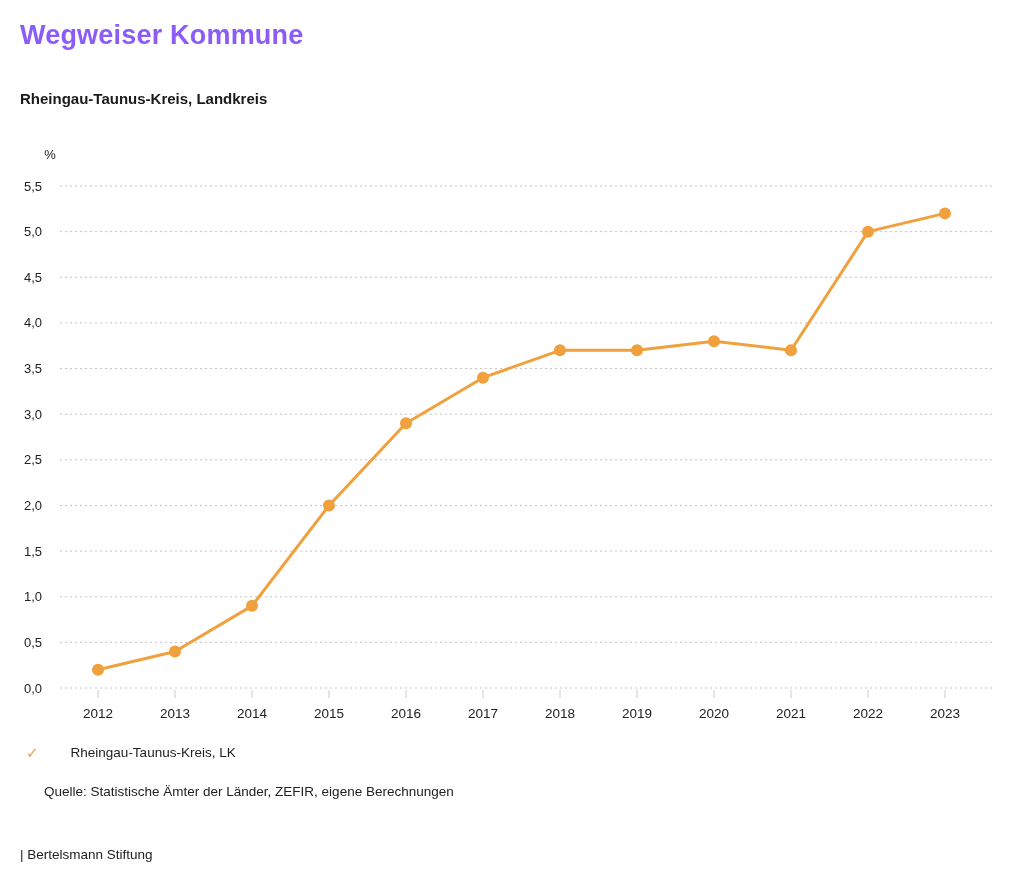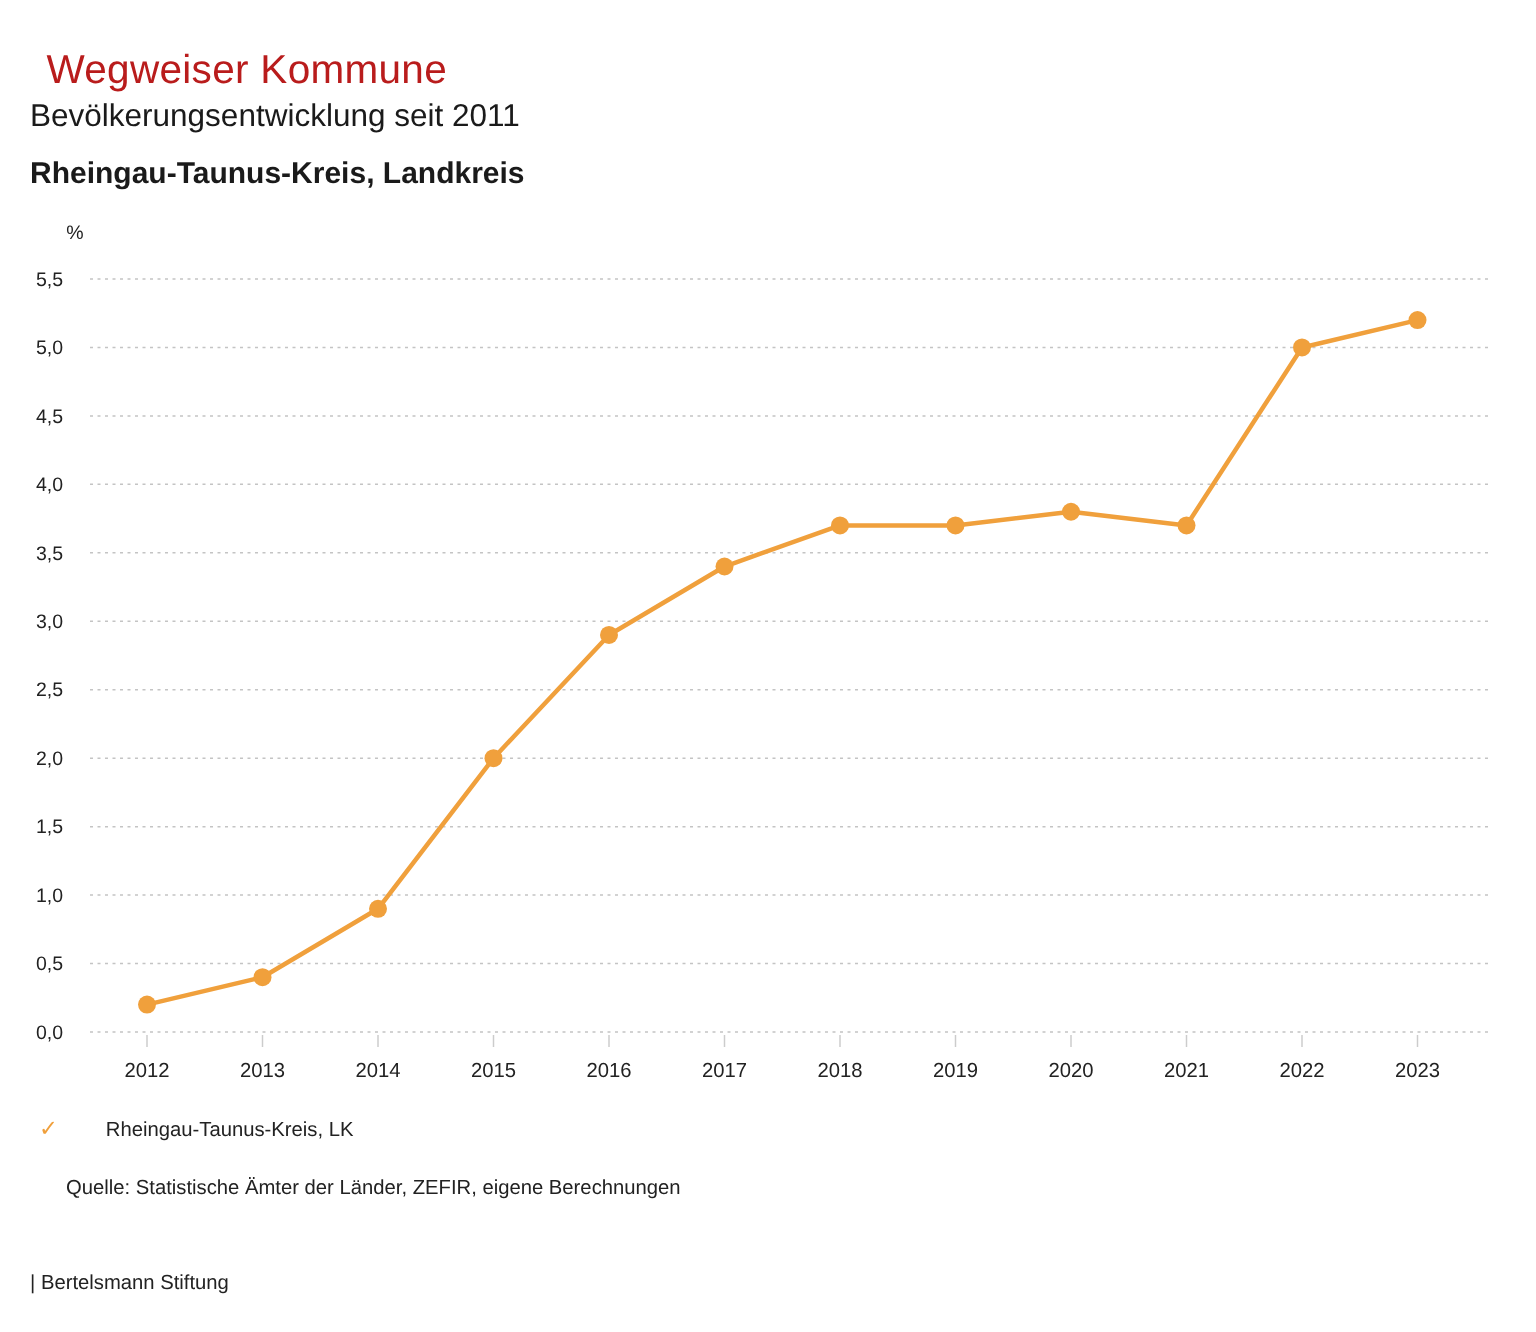--- a/index.html
+++ b/index.html
@@ -12,37 +12,37 @@
   #page {
     position: relative;
     width: 1024px;
     height: 888px;
     background: #ffffff;
     overflow: hidden;
   }
   .abs { position: absolute; }
   h1#title {
     left: 20px; top: 20px;
-    margin: 11px;
+    margin: 0;
     font-size: 27px;
-    font-weight: 400;
+    font-weight: 700;
     letter-spacing: 0.2px;
-    color: #b91c1c;
+    color: #8b5cf6;
   }
   h2#subtitle {
     left: 20px; top: 66px;
     margin: 0;
     font-size: 21px;
     font-weight: 400;
     color: #1a1a1a;
   }
   h3#region {
-    left: 20px; top: 105px;
+    left: 20px; top: 90px;
     margin: 0;
-    font-size: 20px;
+    font-size: 15px;
     font-weight: 700;
     color: #1a1a1a;
   }
   #chart-container {
     left: 0; top: 0;
     width: 1024px;
     height: 740px;
   }
   svg text {
     font-family: "Liberation Sans", "DejaVu Sans", sans-serif;
@@ -70,21 +70,20 @@
   #source-line { top: 784px; margin-left: 24px; }
   #license-line { top: 816px; }
   #attribution-line { top: 847px; }
 </style>
 </head>
 <body>
 
 <div id="page">
 
   <h1 id="title" class="abs">Wegweiser Kommune</h1>
-  <h2 id="subtitle" class="abs">Bevölkerungsentwicklung seit 2011</h2>
   <h3 id="region" class="abs">Rheingau-Taunus-Kreis, Landkreis</h3>
 
   <div id="chart-container" class="abs"><svg width="1024" height="740" viewBox="0 0 1024 740">
         <text x="50" y="159" text-anchor="middle" font-size="13" fill="#222222">%</text>
         <line x1="60" y1="688" x2="992" y2="688" stroke="#c4c4c4" stroke-width="1" stroke-dasharray="2 3"></line>
         <text x="42" y="692.5" text-anchor="end" font-size="13" fill="#222222">0,0</text>
         <line x1="60" y1="642.3636363636364" x2="992" y2="642.3636363636364" stroke="#c4c4c4" stroke-width="1" stroke-dasharray="2 3"></line>
         <text x="42" y="646.8636363636364" text-anchor="end" font-size="13" fill="#222222">0,5</text>
         <line x1="60" y1="596.7272727272727" x2="992" y2="596.7272727272727" stroke="#c4c4c4" stroke-width="1" stroke-dasharray="2 3"></line>
         <text x="42" y="601.2272727272727" text-anchor="end" font-size="13" fill="#222222">1,0</text>

